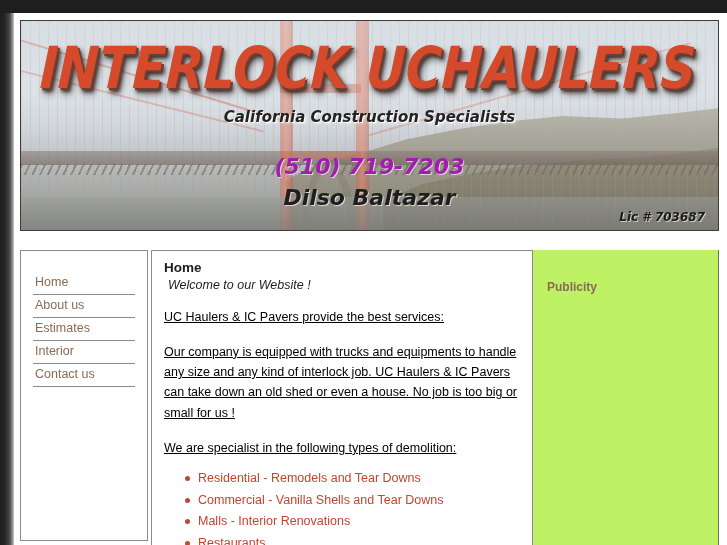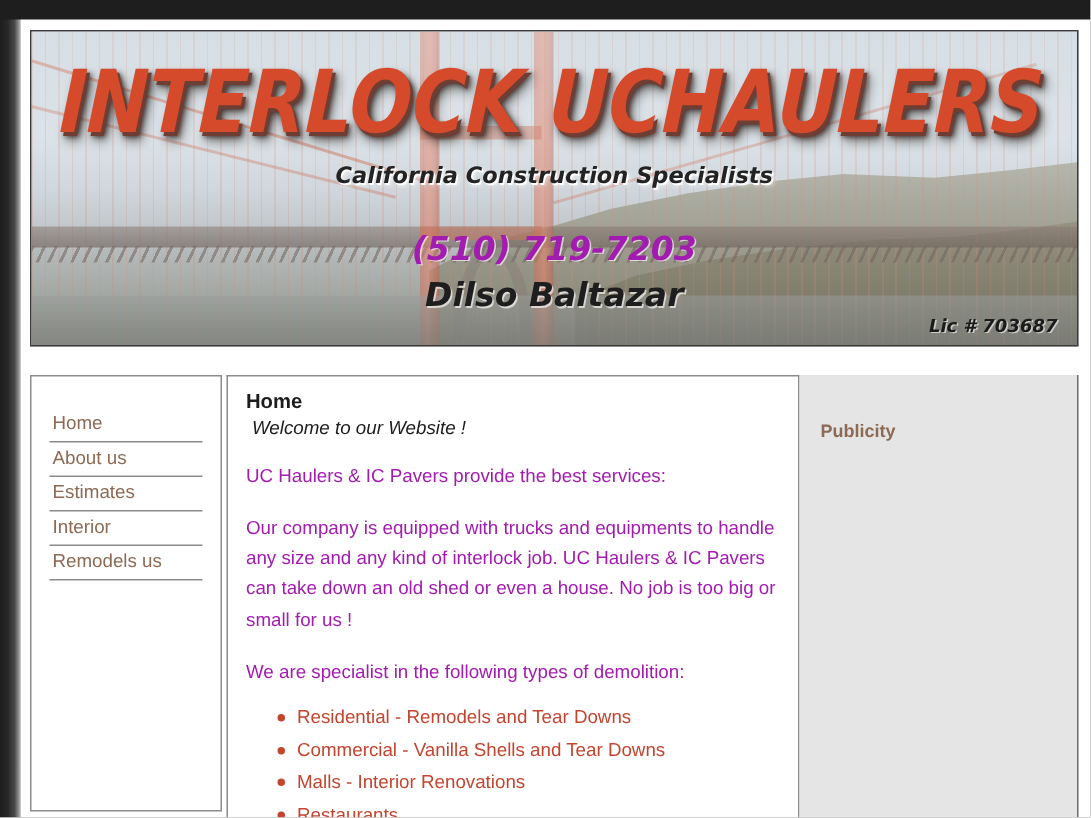--- a/index.html
+++ b/index.html
@@ -281,21 +281,22 @@
   #main-welcome {
     margin: 1px 0 12px 4px;
     font-size: 12.5px;
     font-style: italic;
     color: #1d1d1d;
   }
   .body-para {
     margin: 15px 4px 0 0;
     font-size: 12.5px;
     line-height: 1.62;
-    color: #a21caf;
+    color: #000000;
+    text-decoration: underline;
   }
   #demo-list {
     margin: 10px 0 0 0;
     padding: 0 0 0 34px;
     list-style: none;
   }
   #demo-list li {
     position: relative;
     font-size: 12.5px;
     line-height: 1.72;
@@ -309,21 +310,21 @@
     border-radius: 50%;
     background: #c2452f;
   }
 
   
   #aside {
     position: absolute;
     left: 513px; top: 0;
     width: 186px;
     height: 295px;
-    background: #e5e5e5;
+    background: #bef264;
     border-right: 1px solid #6e6e6e;
   }
   #aside-title {
     margin: 30px 0 0 14px;
     font-size: 12px;
     font-weight: bold;
     color: #8c6a54;
   }
 </style>
 </head>
@@ -364,21 +365,21 @@
     </div>
 
     <div id="content-row">
 
       <nav id="sidebar">
         <ul id="nav-list">
           <li>Home</li>
           <li>About us</li>
           <li>Estimates</li>
           <li>Interior</li>
-          <li>Remodels us</li>
+          <li>Contact us</li>
         </ul>
       </nav>
 
       <main id="main-box">
         <h1 id="main-heading">Home</h1>
         <div id="main-welcome">Welcome to our Website !</div>
 
         <p class="body-para">UC Haulers &amp; IC Pavers provide the best services:</p>
         <p class="body-para">Our company is equipped with trucks and equipments to handle any size and any kind of interlock job. UC Haulers &amp; IC Pavers can take down an old shed or even a house. No job is too big or small for us !</p>
         <p class="body-para">We are specialist in the following types of demolition:</p>

